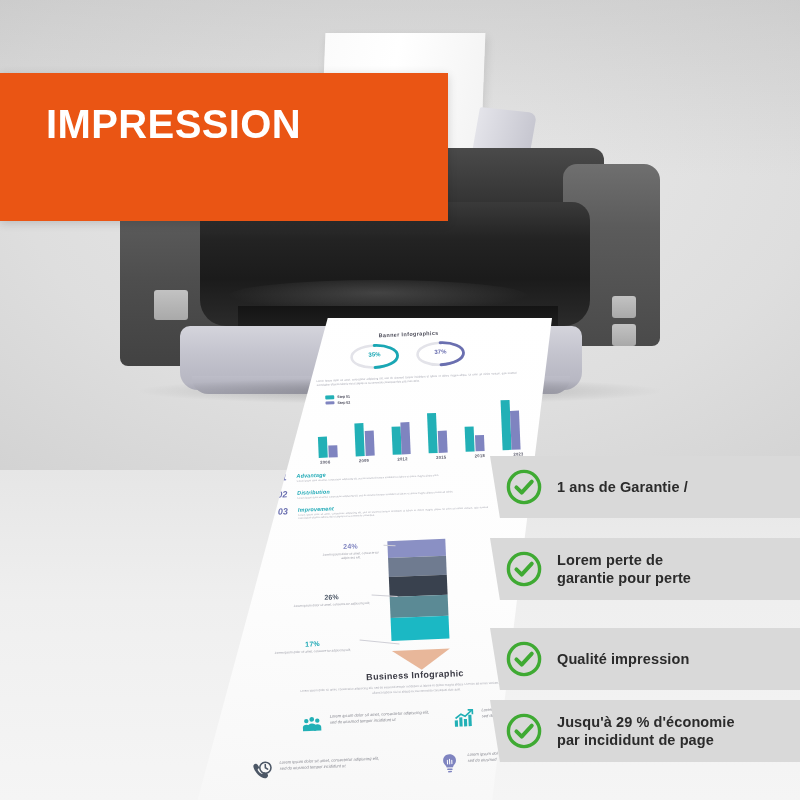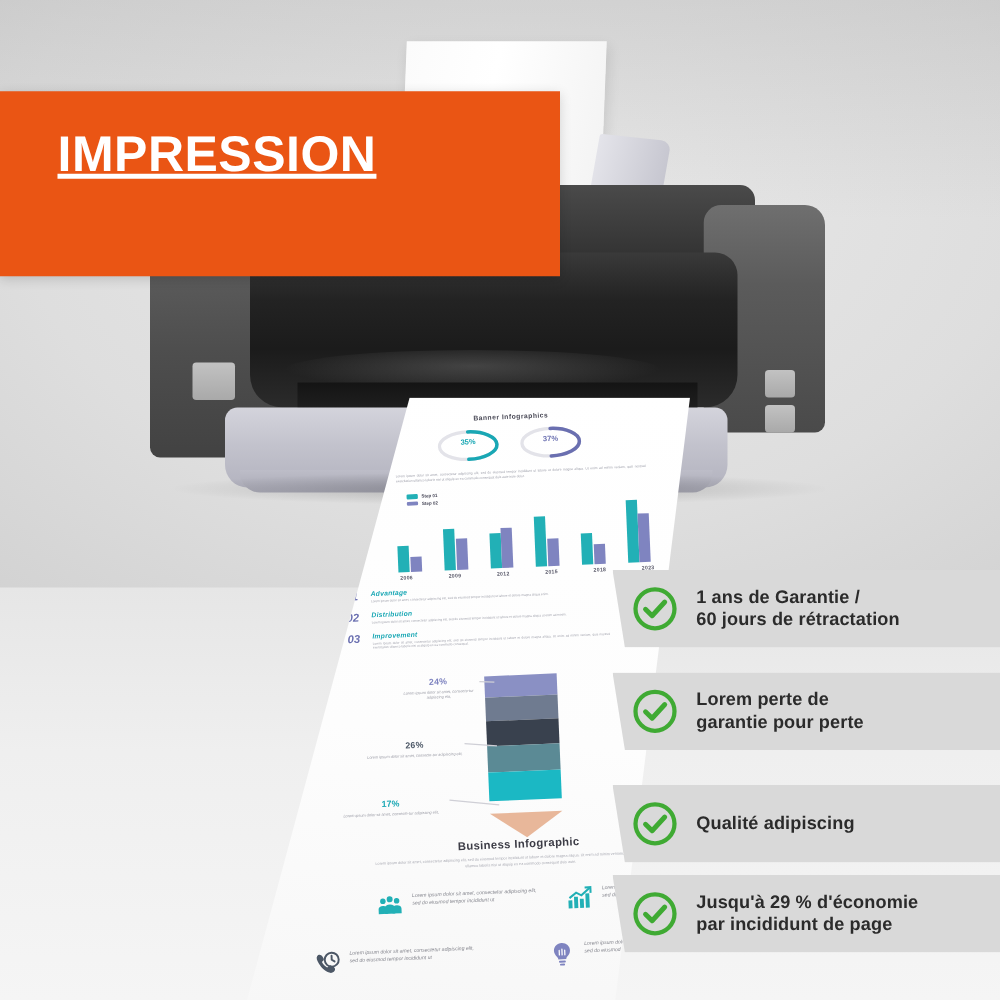--- a/index.html
+++ b/index.html
@@ -189,21 +189,21 @@
   
   .banner {
     position:absolute; left:0; top:73px; width:448px; height:148px;
     background:#ea5514;
     box-shadow:0 2px 9px rgba(0,0,0,.16);
   }
   .banner-line {
     position:absolute; left:46px; color:#ffffff;
     font-size:40px; font-weight:bold; letter-spacing:.4px; line-height:1;
   }
-  .banner-line.l1 { top:31px;text-decoration:underline; }
+  .banner-line.l1 { top:31px; }
   .banner-line.l2 { top:80px; }
 
   
   .feature {
     position:absolute; right:0; width:310px; height:62px;
     background:#d9d9d9;
     display:flex; align-items:center; gap:14px;
     padding-left:15px;
     clip-path:polygon(0 0, 100% 0, 100% 100%, 3.2% 100%);
   }
@@ -418,21 +418,20 @@
 
   <div class="feature f1">
     <span class="check">
       <svg viewBox="0 0 38 38">
           <circle cx="19" cy="19" r="15.6" fill="none" stroke="#3faa33" stroke-width="3.4"></circle>
           <path d="M11.4 19.4 L16.7 24.6 L26.8 13.6" fill="none" stroke="#3faa33" stroke-width="3.9" stroke-linecap="round" stroke-linejoin="round"></path>
         </svg>
     </span>
     <span class="feature-txt">
       <span>1 ans de Garantie /</span><br>
-      <span>60 jours de rétractation</span>
     </span>
   </div>
 
   <div class="feature f2">
     <span class="check">
       <svg viewBox="0 0 38 38">
           <circle cx="19" cy="19" r="15.6" fill="none" stroke="#3faa33" stroke-width="3.4"></circle>
           <path d="M11.4 19.4 L16.7 24.6 L26.8 13.6" fill="none" stroke="#3faa33" stroke-width="3.9" stroke-linecap="round" stroke-linejoin="round"></path>
         </svg>
     </span>
@@ -443,21 +442,21 @@
   </div>
 
   <div class="feature f3">
     <span class="check">
       <svg viewBox="0 0 38 38">
           <circle cx="19" cy="19" r="15.6" fill="none" stroke="#3faa33" stroke-width="3.4"></circle>
           <path d="M11.4 19.4 L16.7 24.6 L26.8 13.6" fill="none" stroke="#3faa33" stroke-width="3.9" stroke-linecap="round" stroke-linejoin="round"></path>
         </svg>
     </span>
     <span class="feature-txt">
-      <span>Qualité adipiscing</span>
+      <span>Qualité impression</span>
     </span>
   </div>
 
   <div class="feature f4">
     <span class="check">
       <svg viewBox="0 0 38 38">
           <circle cx="19" cy="19" r="15.6" fill="none" stroke="#3faa33" stroke-width="3.4"></circle>
           <path d="M11.4 19.4 L16.7 24.6 L26.8 13.6" fill="none" stroke="#3faa33" stroke-width="3.9" stroke-linecap="round" stroke-linejoin="round"></path>
         </svg>
     </span>

